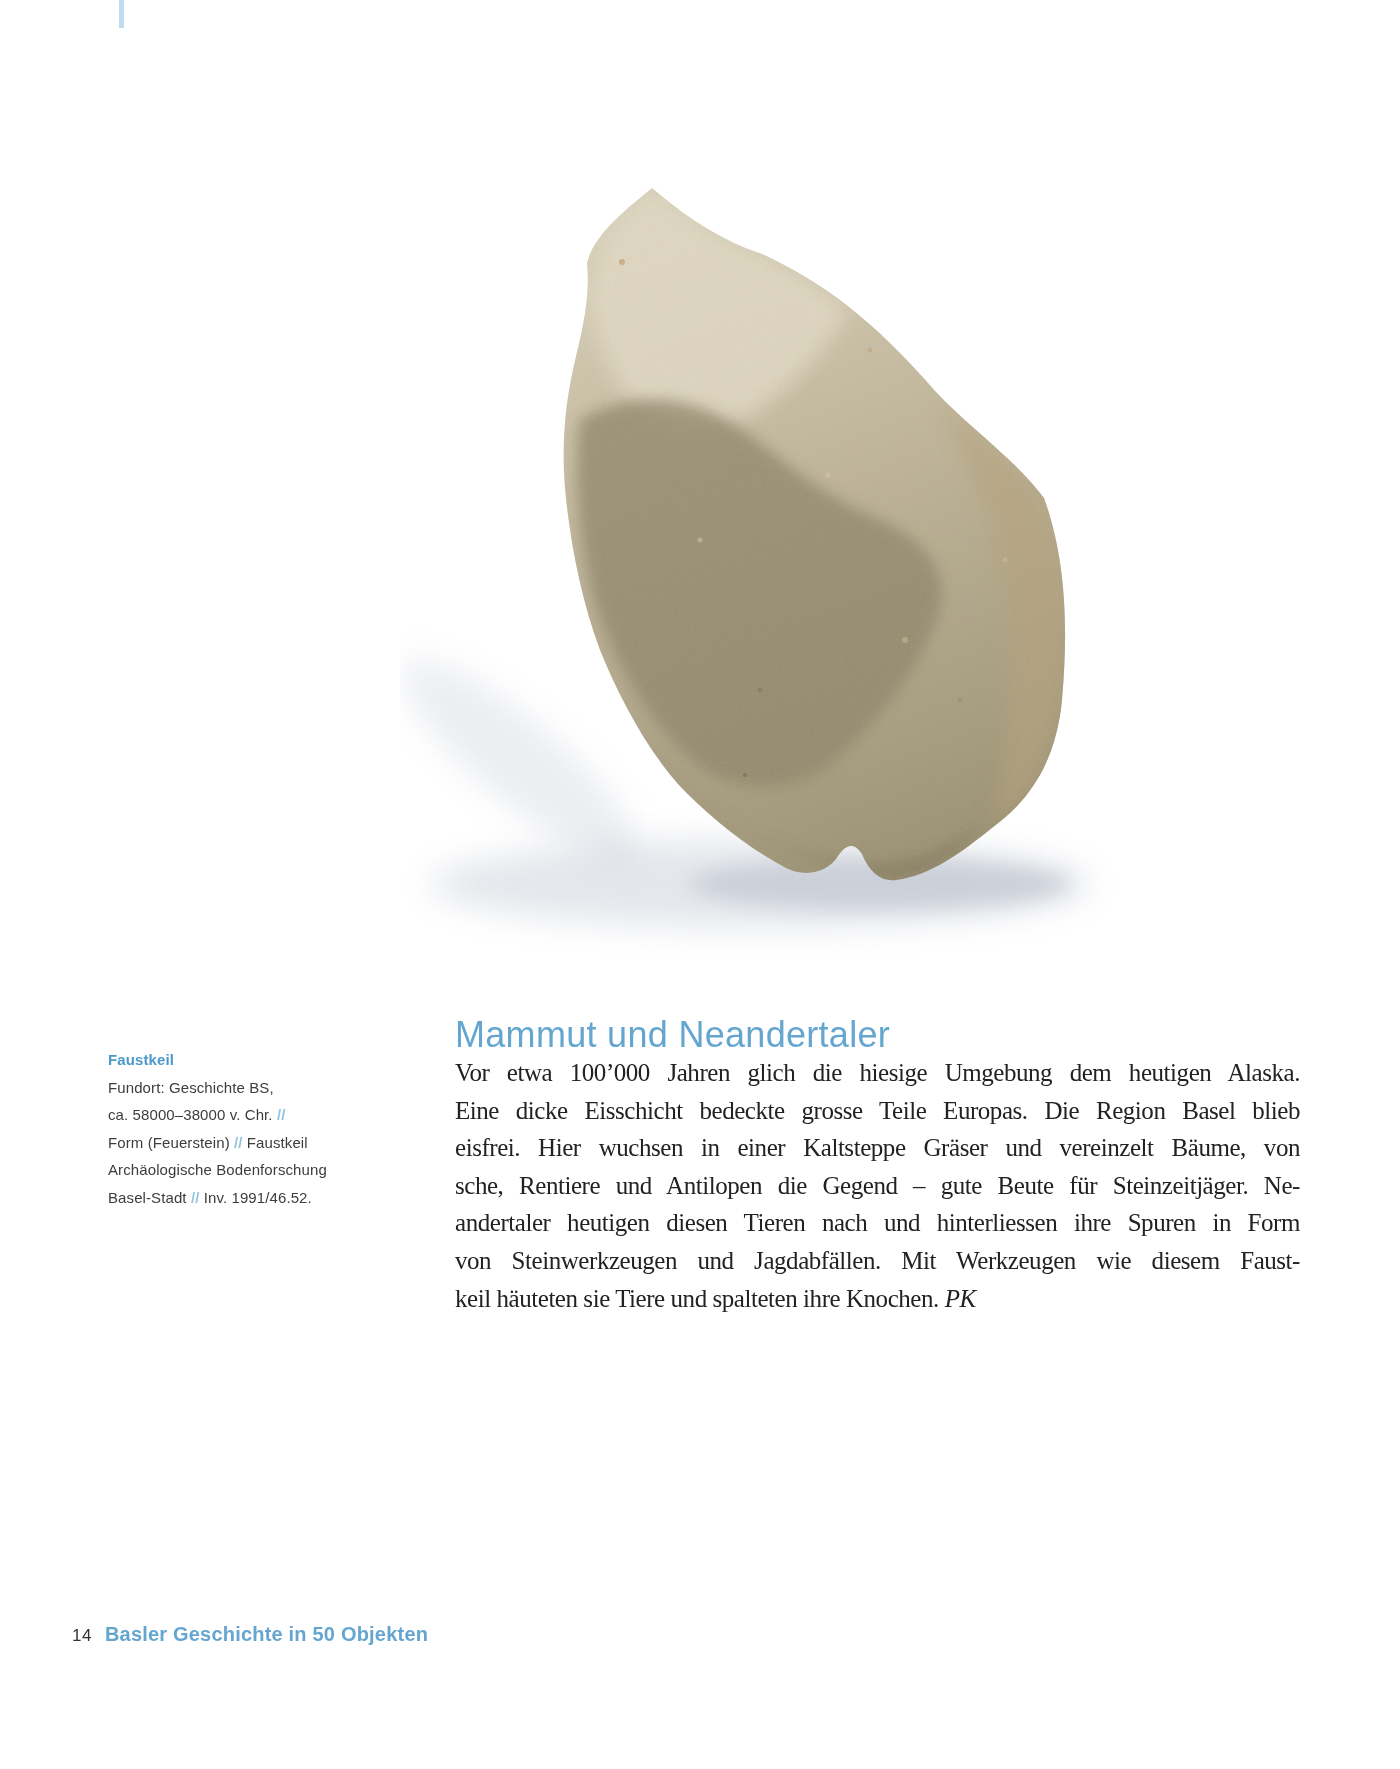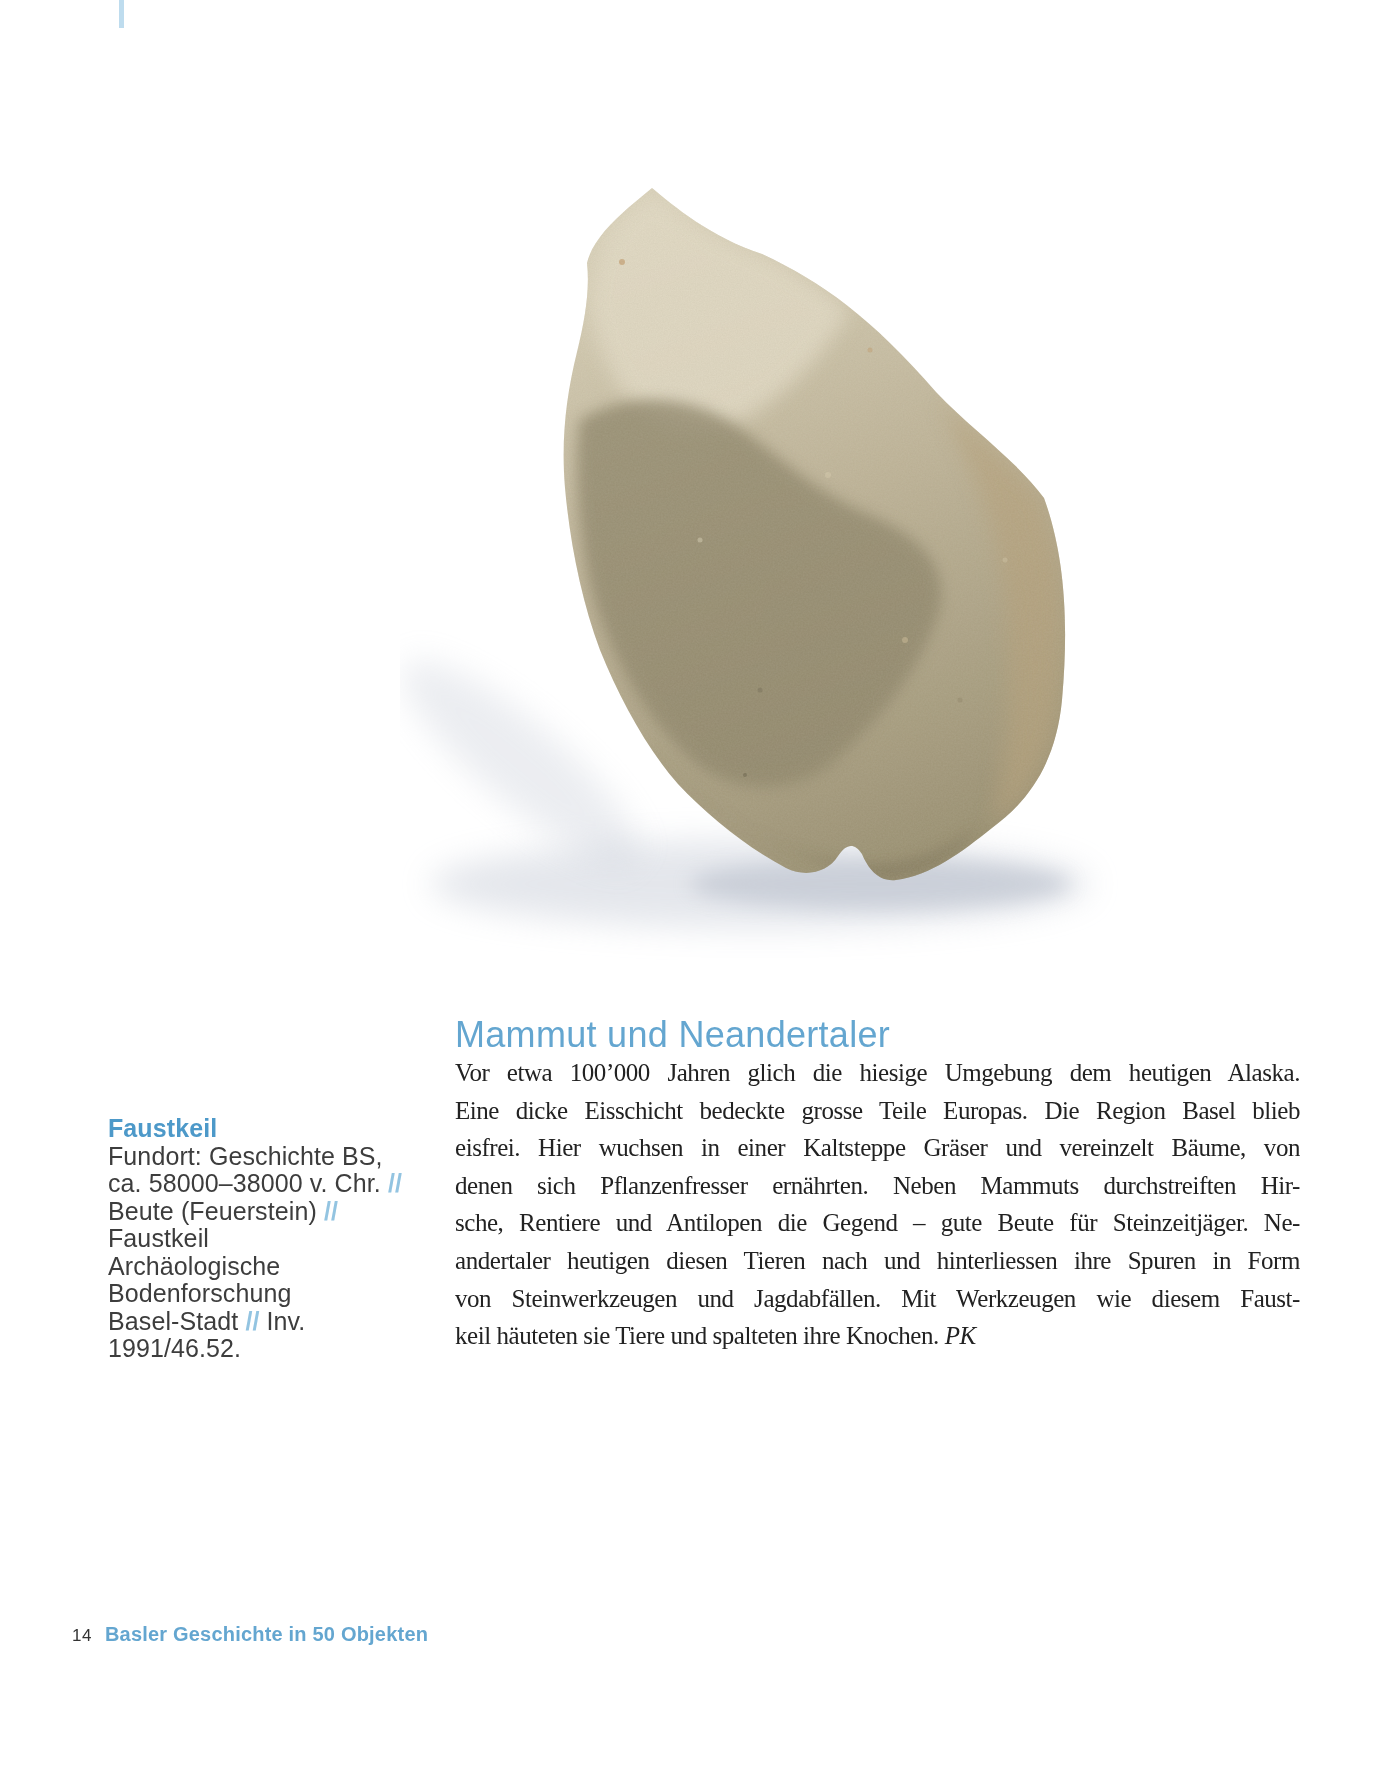--- a/index.html
+++ b/index.html
@@ -12,22 +12,22 @@
   }
   
   .tick{
     position:absolute;left:119px;top:0;width:5px;height:28px;
     background:var(--tick,#bedcee);
   }
   
   .stone-svg{position:absolute;left:400px;top:140px;width:720px;height:820px;}
   
   .caption{
-    position:absolute;left:108px;top:1115px;width:330px;
-    font-size:25px;line-height:27.5px;color:var(--caption-ink,#3d3d3d);
+    position:absolute;left:108px;top:1046px;width:330px;
+    font-size:15px;line-height:27.5px;color:var(--caption-ink,#3d3d3d);
     letter-spacing:0.1px;
   }
   .caption .cap-title{
     font-weight:bold;color:var(--caption-accent,#4d99c9);
   }
   .seg-slash{color:var(--slash,#93c4e1);font-weight:bold;}
   
   .heading{
     position:absolute;left:455px;top:1014px;
     font-size:36px;font-weight:300;
@@ -182,33 +182,32 @@
       <rect x="540" y="160" width="560" height="740" filter="url(#grainDark)"></rect>
       <rect x="540" y="160" width="560" height="740" filter="url(#grainLight)"></rect>
     </g>
   </svg>
 
   <div class="caption">
     <div class="cap-title">Faustkeil</div>
     <div>
         <div class="cap-line"><span>Fundort: Geschichte BS,</span></div>
         <div class="cap-line"><span>ca. 58000–38000 v. Chr. </span><span class="seg-slash">//</span></div>
-        <div class="cap-line"><span>Beute (Feuerstein) </span><span class="seg-slash">//</span><span> Faustkeil</span></div>
+        <div class="cap-line"><span>Form (Feuerstein) </span><span class="seg-slash">//</span><span> Faustkeil</span></div>
         <div class="cap-line"><span>Archäologische Bodenforschung</span></div>
         <div class="cap-line"><span>Basel-Stadt </span><span class="seg-slash">//</span><span> Inv. 1991/46.52.</span></div>
       </div>
   </div>
 
   <div class="heading">Mammut und Neandertaler</div>
 
   <div class="body-col">
       <div class="body-line"><span>Vor etwa 100’000 Jahren glich die hiesige Umgebung dem heutigen Alaska.</span></div>
       <div class="body-line"><span>Eine dicke Eisschicht bedeckte grosse Teile Europas. Die Region Basel blieb</span></div>
       <div class="body-line"><span>eisfrei. Hier wuchsen in einer Kaltsteppe Gräser und vereinzelt Bäume, von</span></div>
-      <div class="body-line"><span>denen sich Pflanzenfresser ernährten. Neben Mammuts durchstreiften Hir-</span></div>
       <div class="body-line"><span>sche, Rentiere und Antilopen die Gegend – gute Beute für Steinzeitjäger. Ne-</span></div>
       <div class="body-line"><span>andertaler heutigen diesen Tieren nach und hinterliessen ihre Spuren in Form</span></div>
       <div class="body-line"><span>von Steinwerkzeugen und Jagdabfällen. Mit Werkzeugen wie diesem Faust-</span></div>
       <div class="body-line last"><span>keil häuteten sie Tiere und spalteten ihre Knochen. </span><span class="seg-italic">PK</span></div>
     </div>
 
   <div class="footer">
     <span class="page-num">14</span>
     <span class="book-title">Basler Geschichte in 50 Objekten</span>
   </div>

